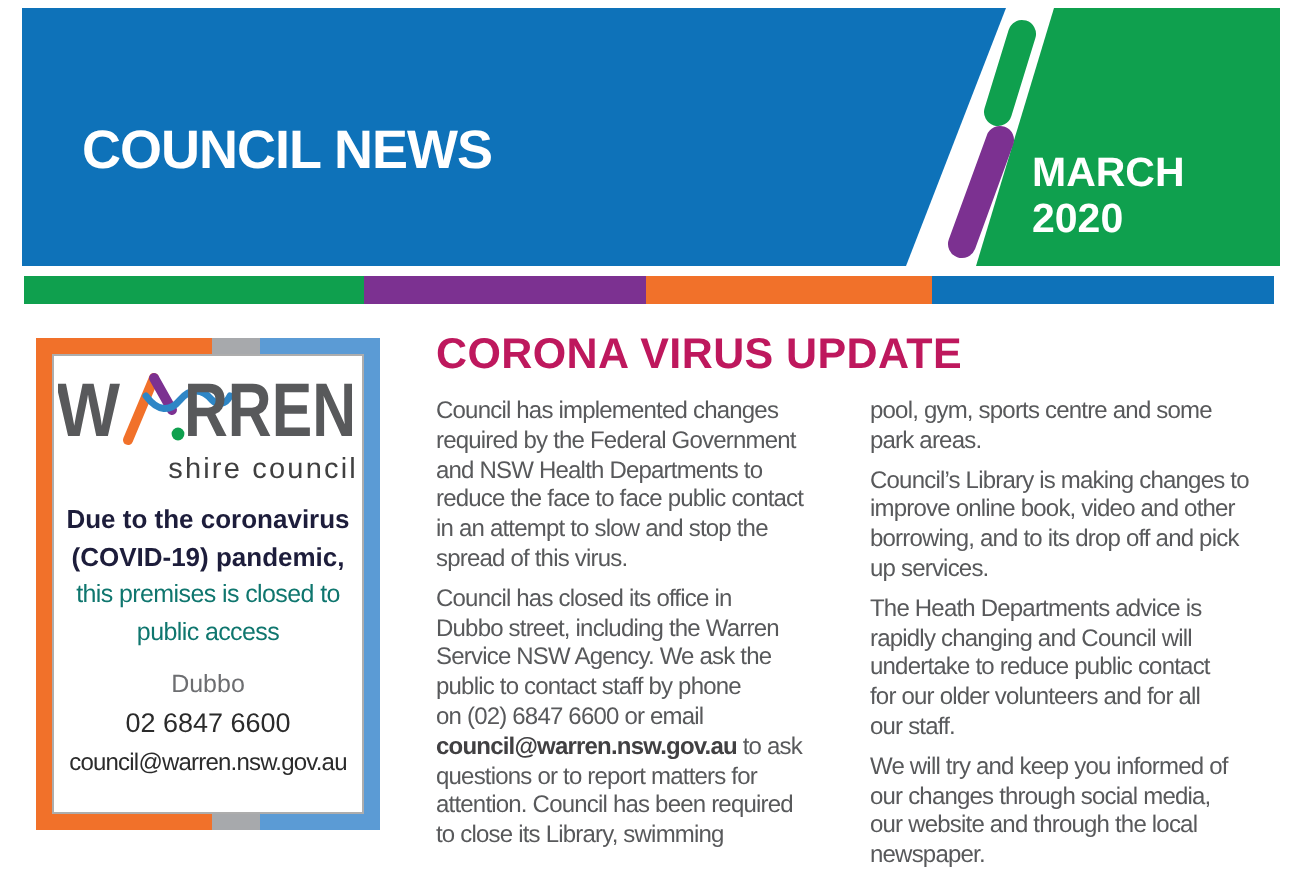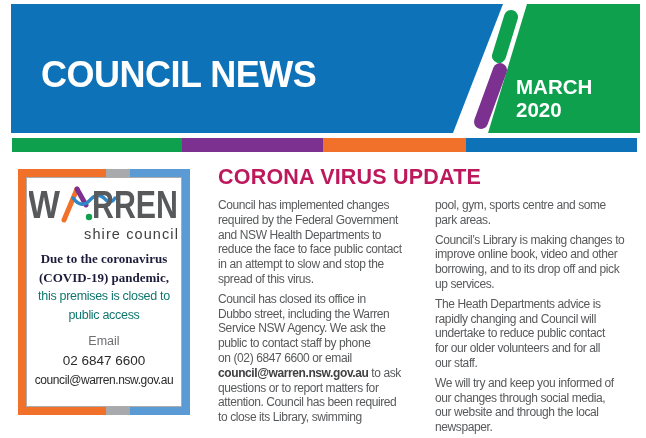--- a/index.html
+++ b/index.html
@@ -3,21 +3,21 @@
 <meta charset="utf-8">
 <style>
   html,body{margin:0;padding:0;background:#ffffff;}
   .page{position:relative;width:646px;height:438px;background:#ffffff;overflow:hidden;
         font-family:"Liberation Sans", sans-serif;}
 
   
   .banner{position:absolute;left:11px;top:4px;width:629px;height:129px;}
   .banner svg{position:absolute;left:0;top:0;}
   .banner-title{position:absolute;left:30px;top:50px;line-height:42px;
-    font-size:36px;font-weight:800;letter-spacing:-0.5px;color:#ffffff;white-space:pre;}
+    font-size:27px;font-weight:800;letter-spacing:-0.5px;color:#ffffff;white-space:pre;}
   .march-block{position:absolute;left:505px;top:71px;width:120px;
     color:#ffffff;font-weight:800;font-size:20.5px;line-height:23px;white-space:pre-line;}
 
   
   .stripe{position:absolute;left:12px;top:138px;width:625px;height:14px;display:flex;}
   .stripe .seg{height:14px;}
   .seg1{width:170px;} .seg2{width:141px;} .seg3{width:143px;} .seg4{width:171px;}
 
   
   .sidebar{position:absolute;left:18px;top:169px;width:172px;height:246px;}
@@ -26,21 +26,21 @@
   .f-orange{width:88px;background:#F1712A;} .f-gray{width:24px;background:#A7A9AC;}
   .f-blue{width:60px;background:#5B9BD5;}
   .frame-left{position:absolute;left:0;top:8px;bottom:8px;width:8px;background:#F1712A;}
   .frame-right{position:absolute;right:0;top:8px;bottom:8px;width:8px;background:#5B9BD5;}
   .sidebar-inner{position:absolute;left:8px;top:8px;right:8px;bottom:8px;background:#ffffff;
     border:1px solid #ADADAD;text-align:center;overflow:hidden;}
   .logo-wrap{margin:4px auto 0;width:150px;}
   .logo-tagline{width:150px;margin:-2px auto 0;text-align:right;color:#404040;
     font-size:14.5px;letter-spacing:1.1px;font-weight:500;}
   .notice-dark{margin-top:8px;font-size:13px;font-weight:bold;color:#1D1D3B;
-    line-height:18.5px;white-space:pre-line;font-family:Liberation Serif, serif;}
+    line-height:18.5px;white-space:pre-line;}
   .notice-red{font-size:12.5px;font-weight:normal;color:#0f766e;line-height:18.5px;
     letter-spacing:-0.3px;white-space:pre-line;}
   .contact-label{margin-top:10px;color:#6D6E71;font-size:12.5px;line-height:15px;}
   .contact-value{margin-top:3px;color:#2B2B2B;font-size:13.5px;font-weight:normal;line-height:17px;}
   .contact-email{font-size:12px;letter-spacing:-0.4px;}
 
   
   .article{position:absolute;left:218px;top:164px;width:424px;}
   .article-heading{margin:0;font-size:21.5px;line-height:26px;font-weight:800;
     color:#be185d;letter-spacing:0.2px;white-space:pre;}
@@ -95,21 +95,21 @@
           <circle cx="60" cy="35" r="3.2" fill="#0FA04E"></circle>
           <path d="M 44,16 C 50,24 56,24 61,18 C 66,12 72,12 77,18 C 80,21 84,20 86,16" fill="none" stroke="#2E86C6" stroke-width="3.5" stroke-linecap="round"></path>
           <text x="63" y="36" font-size="38" font-weight="600" fill="#58595B" textLength="86" lengthAdjust="spacingAndGlyphs">RREN</text>
         </svg>
         <div class="logo-tagline">shire council</div>
       </div>
       <div class="notice-dark">Due to the coronavirus
 (COVID-19) pandemic,</div>
       <div class="notice-red">this premises is closed to
 public access</div>
-      <div class="contact-label">Email</div>
+      <div class="contact-label">Dubbo</div>
       <div class="contact-value">02 6847 6600</div>
       <div class="contact-value contact-email">council@warren.nsw.gov.au</div>
     </div>
   </div>
 
   <div class="article">
     <h1 class="article-heading">CORONA VIRUS UPDATE</h1>
     <div class="columns">
       <div class="col">
         <p class="para">Council has implemented changes

